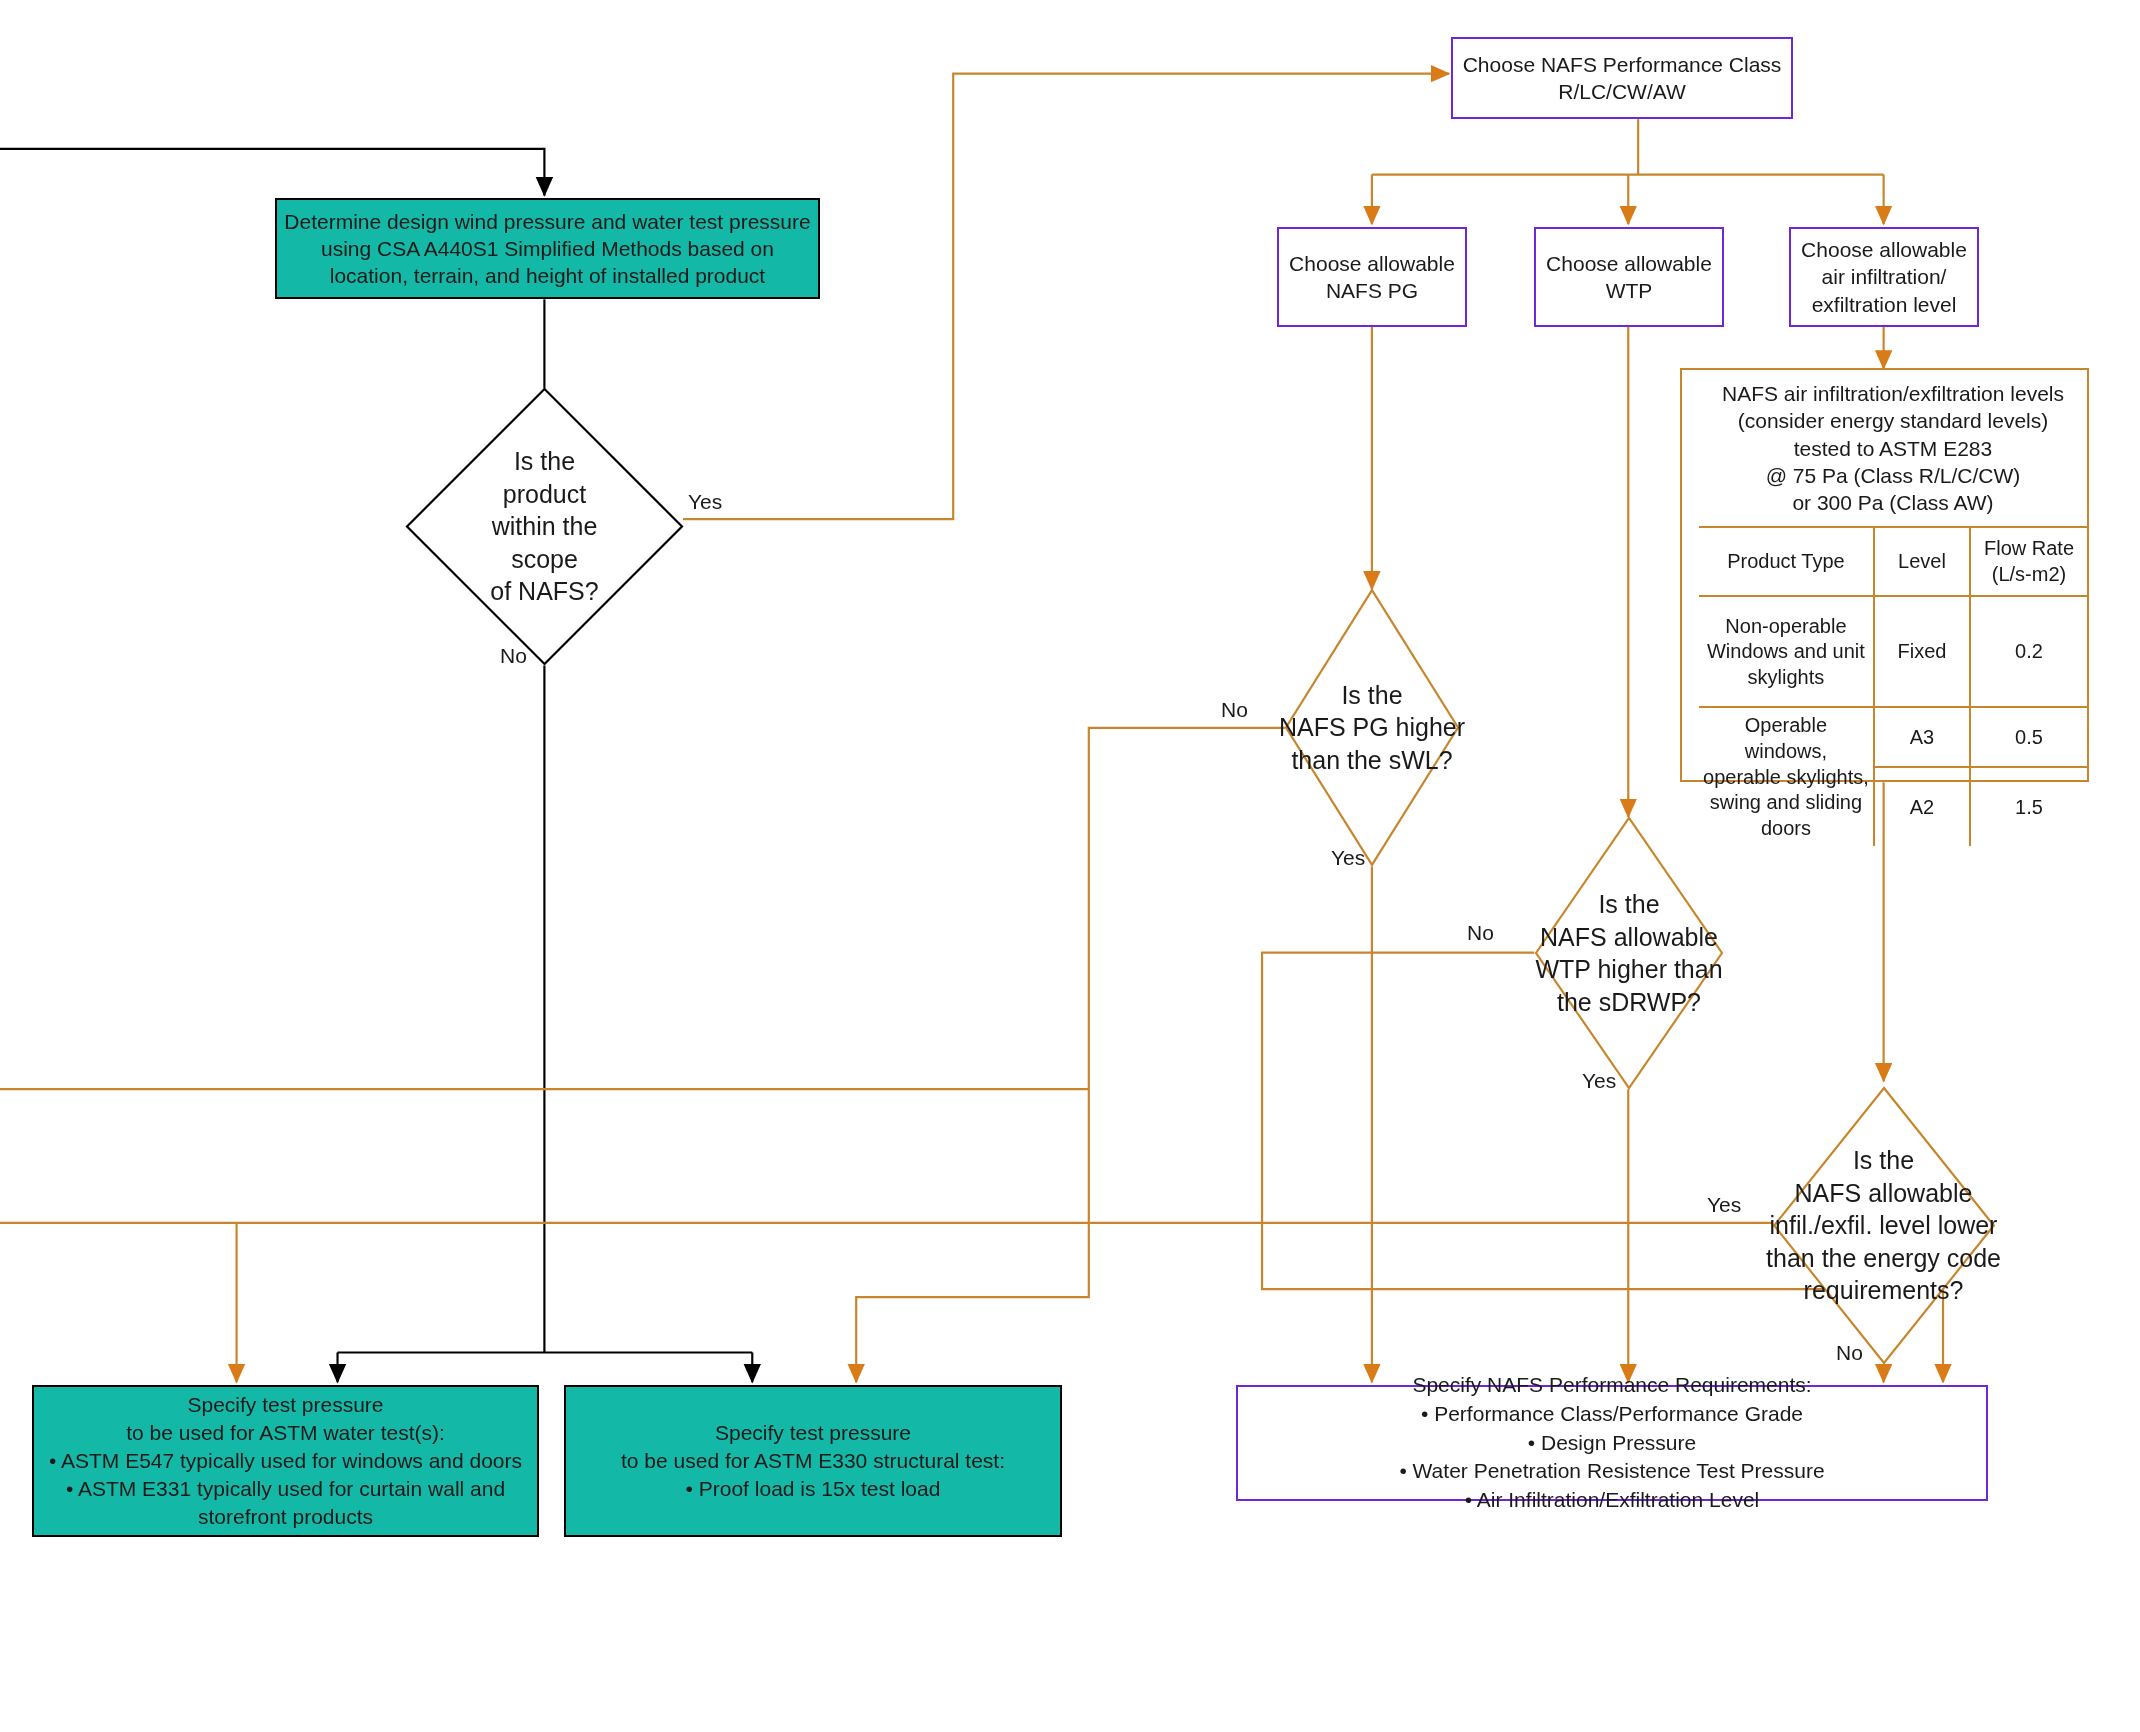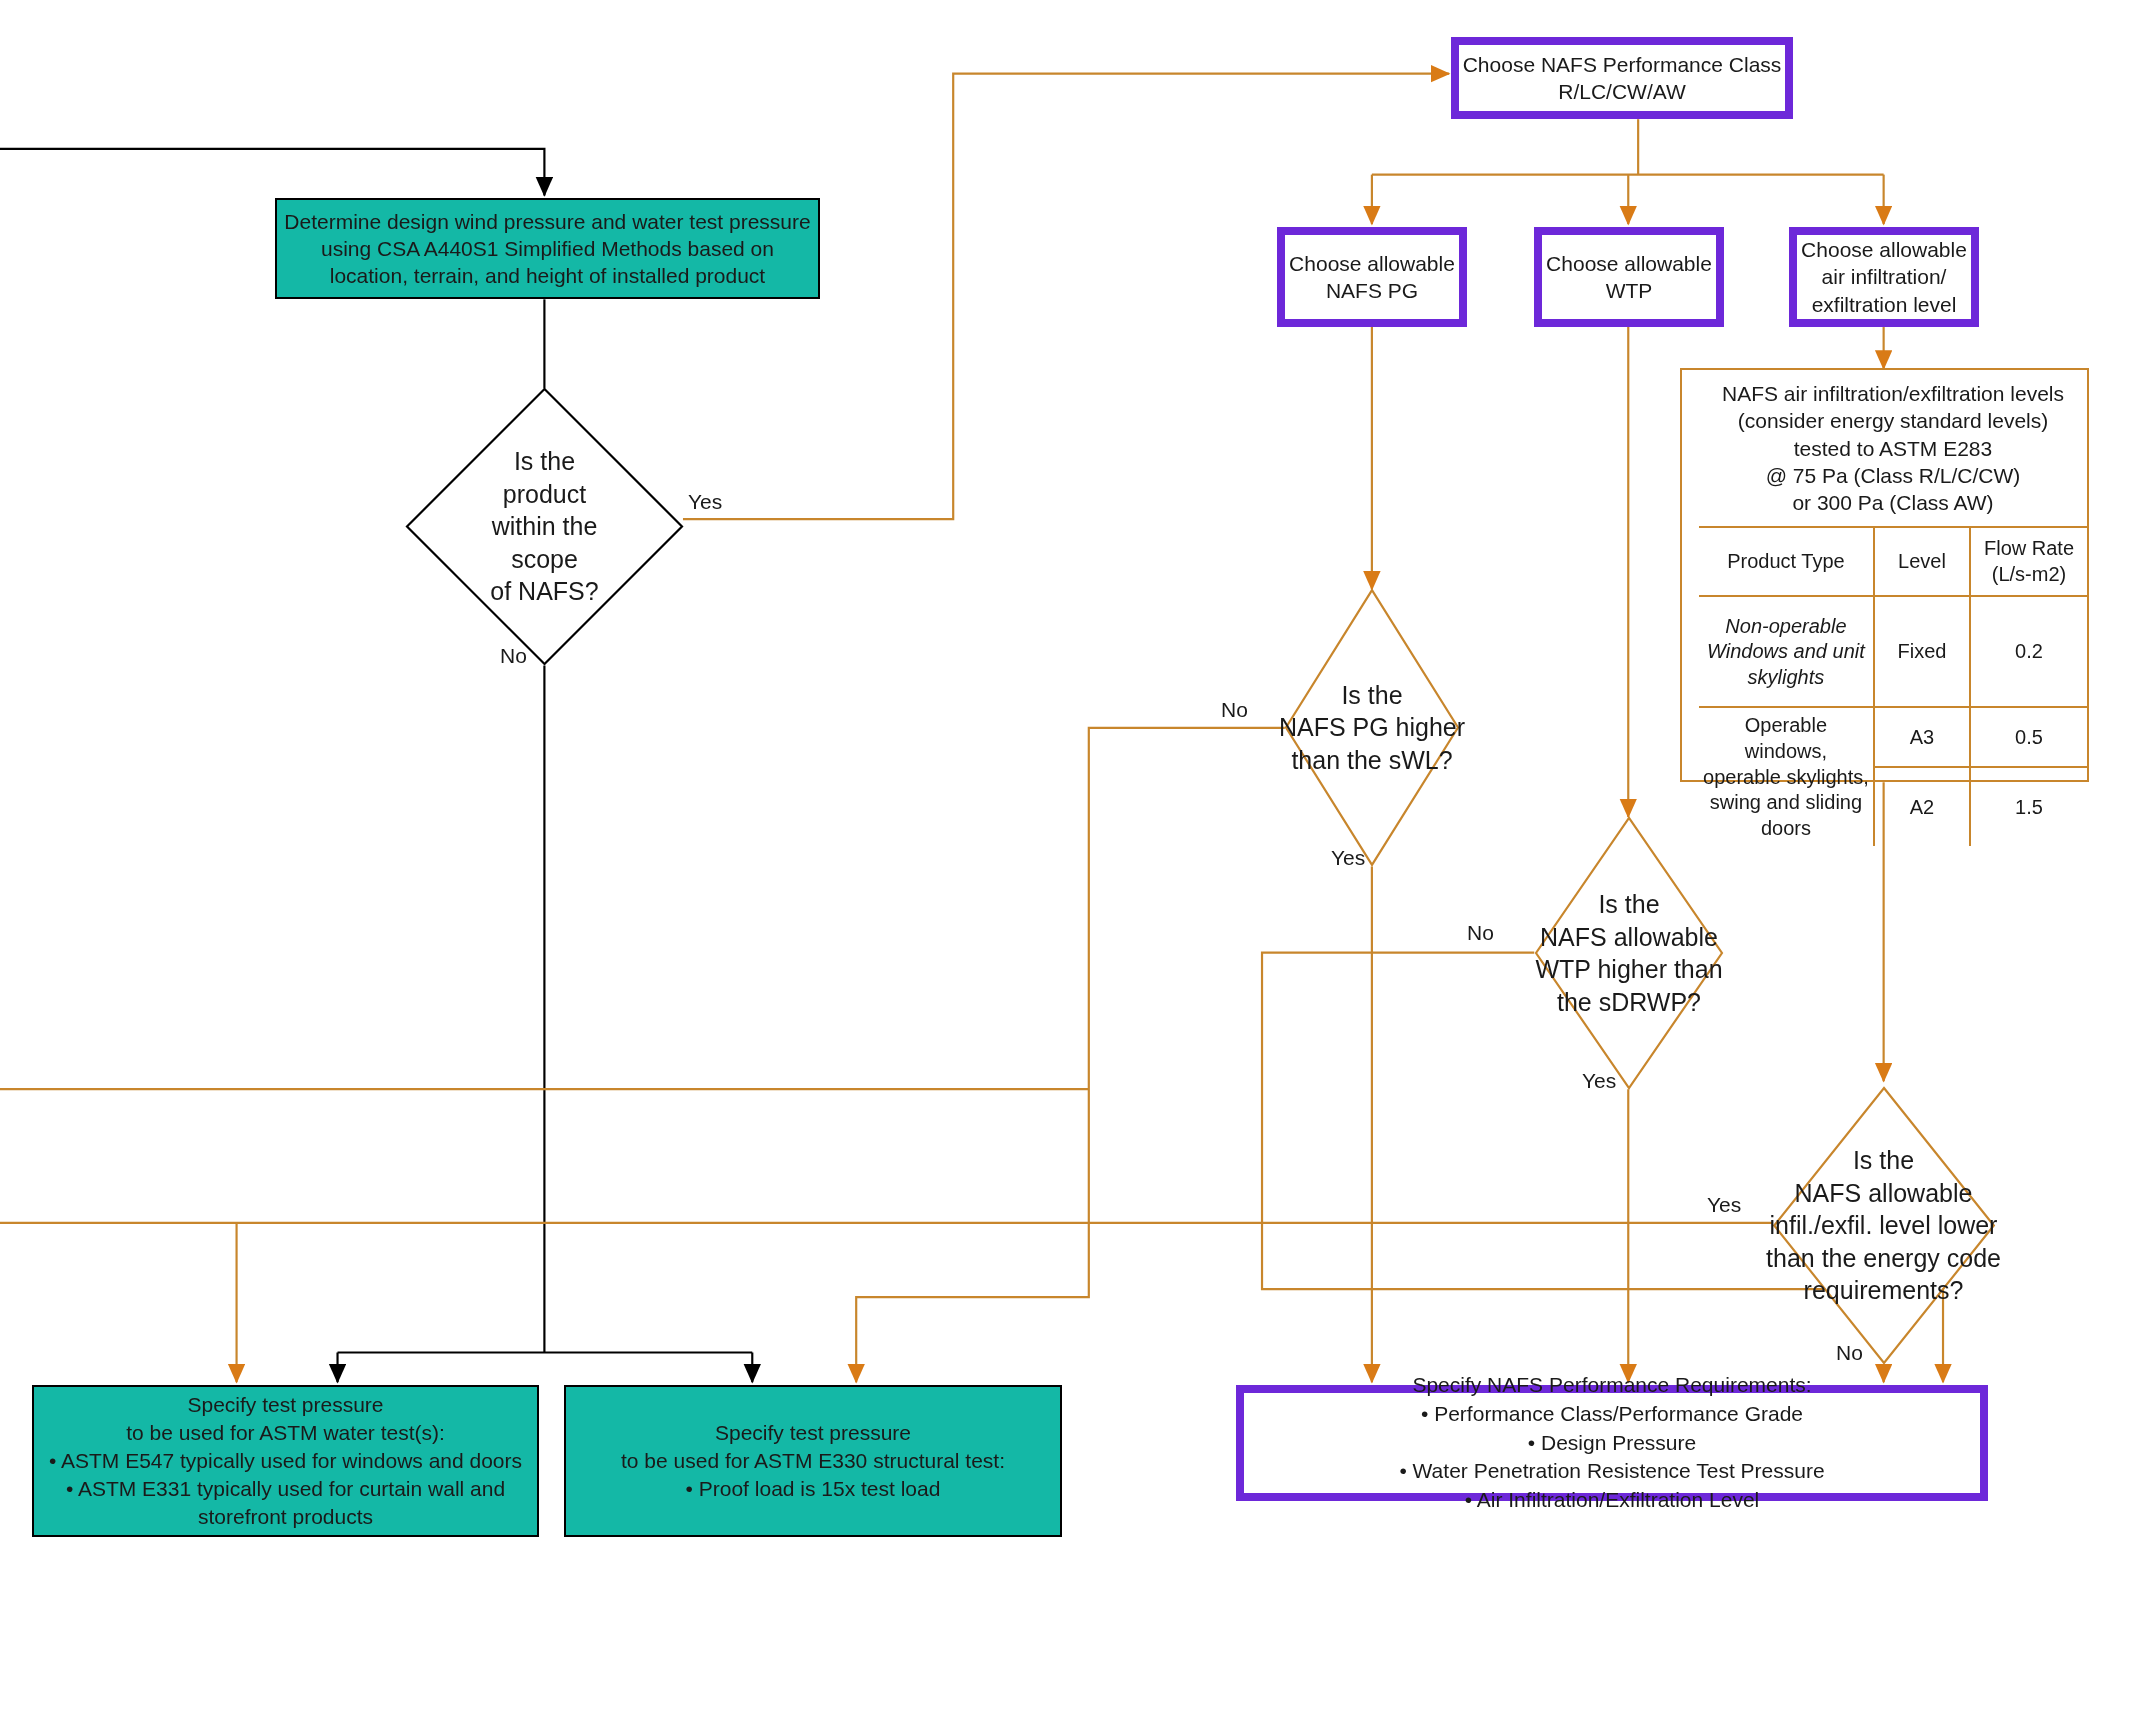--- a/index.html
+++ b/index.html
@@ -34,21 +34,21 @@
     color: #1a1a1a;
     line-height: 1.30;
     font-size: 21px;
     white-space: pre-line;
   }
   .box-black {
     border: 2px solid #000000;
     background: #14b8a6;
   }
   .box-orange {
-    border: 8px solid #6d28d9;
+    border: 2px solid #6d28d9;
     background: #ffffff;
   }
   .diamond-wrap {
     position: absolute;
   }
   .diamond-wrap svg {
     position: absolute;
     left: 0; top: 0;
     overflow: visible;
   }
@@ -217,21 +217,21 @@
 or 300 Pa (Class AW)</div>
     <table class="nafs">
       <tbody>
         <tr class="head">
           <td class="noleft" style="width:46%;">Product Type</td>
           <td style="width:24%;">Level</td>
           <td class="noright" style="width:30%;">Flow Rate
 (L/s-m2)</td>
         </tr>
         <tr>
-          <td class="noleft" style="height:99px;font-style:italic;">Non-operable
+          <td class="noleft" style="height:99px;">Non-operable
 Windows and unit
 skylights</td>
           <td>Fixed</td>
           <td class="noright">0.2</td>
         </tr>
         <tr>
           <td class="noleft nobottom" rowspan="2" style="height:119px;">Operable windows,
 operable skylights,
 swing and sliding
 doors</td>

